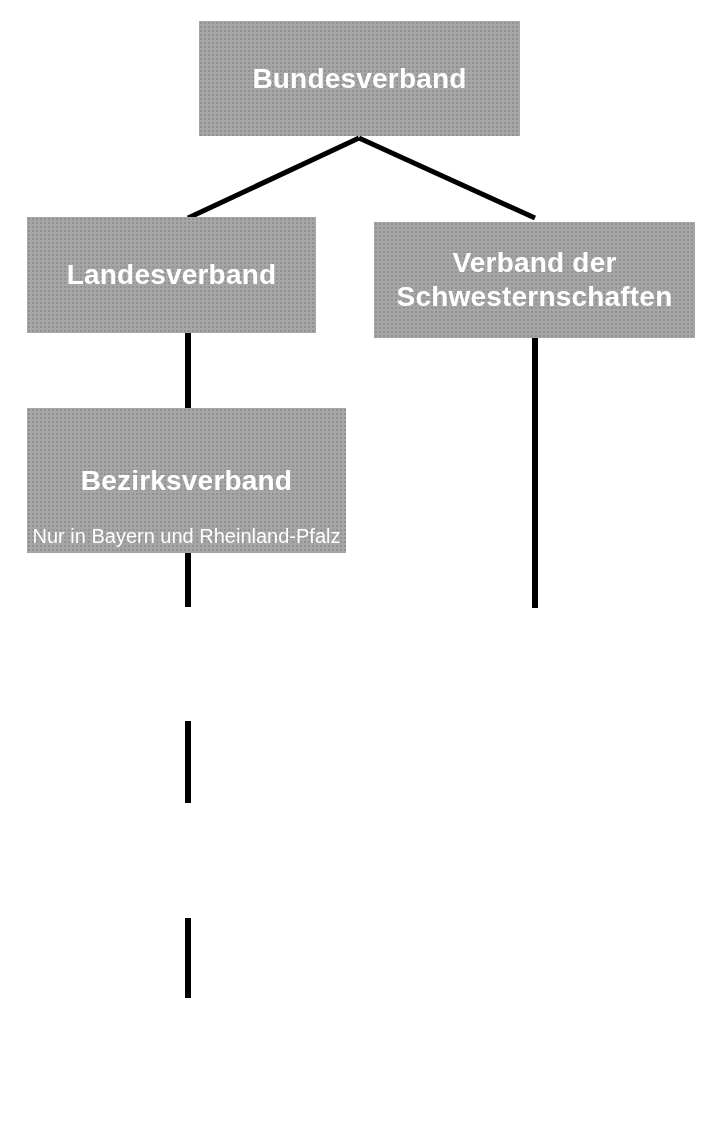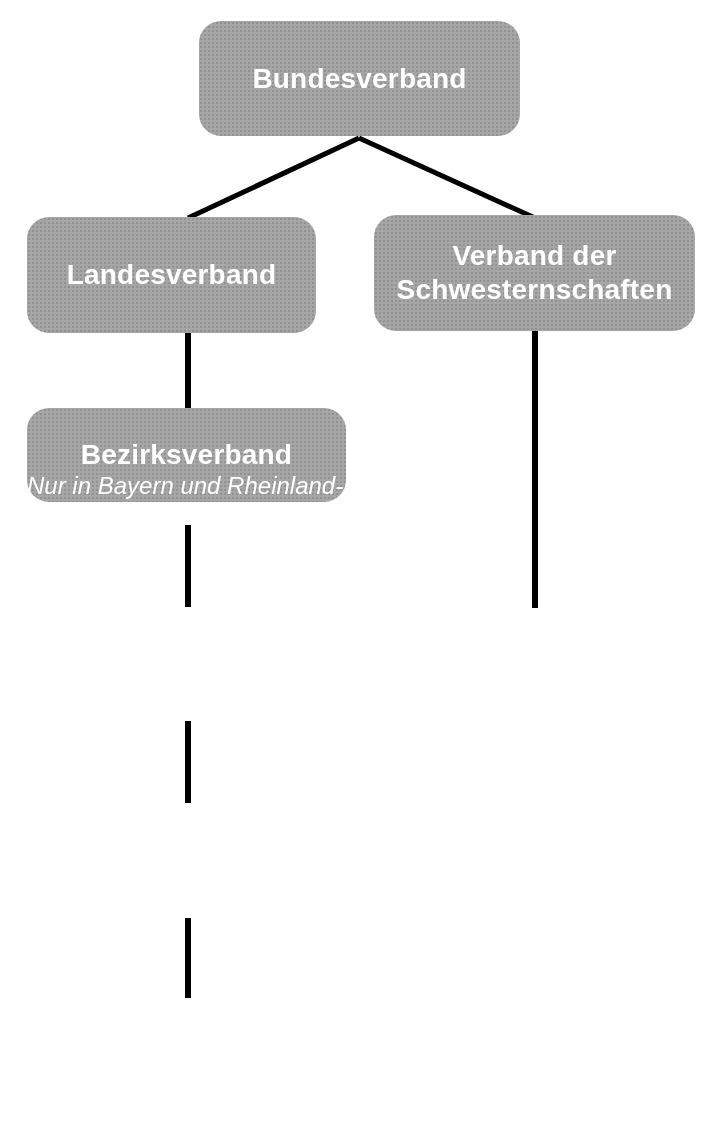--- a/index.html
+++ b/index.html
@@ -33,49 +33,47 @@
     z-index: 1;
     background-color: var(--box-color);
     
     background-image: radial-gradient(circle, rgba(50,50,50,0.18) 0.8px, rgba(0,0,0,0) 1px);
     background-size: 4px 4px;
     color: var(--text-color);
     display: flex;
     align-items: center;
     justify-content: center;
     text-align: center;
-    border-radius: 22px;
   }
   .node.highlight {
     background-color: var(--highlight-color);
     background-image: none;
   }
   .node .title {
     font-size: 28px;
     font-weight: bold;
     line-height: 34px;
     letter-spacing: 0.2px;
     padding: 0 14px;
   }
   .node .note {
     position: absolute;
     left: 0;
     right: 0;
     bottom: 5px;
-    font-size: 24px;
-    font-style: italic;
+    font-size: 20px;
     font-weight: normal;
     line-height: 23px;
     white-space: nowrap;
   }
   
   .pos-bundesverband      { left: 199px; top: 21px;  width: 321px; height: 115px; }
   .pos-landesverband      { left: 27px;  top: 217px; width: 289px; height: 116px; justify-content: center; }
-  .pos-verband            { left: 374px; top: 215px; width: 321px; height: 116px; }
-  .pos-bezirksverband     { left: 27px;  top: 408px; width: 319px; height: 94px; }
+  .pos-verband            { left: 374px; top: 222px; width: 321px; height: 116px; }
+  .pos-bezirksverband     { left: 27px;  top: 408px; width: 319px; height: 145px; }
   .pos-kreisverband       { left: 27px;  top: 605px; width: 319px; height: 118px; }
   .pos-schwesternschaft   { left: 374px; top: 606px; width: 321px; height: 116px; }
   .pos-ortsverein         { left: 27px;  top: 801px; width: 319px; height: 119px; }
   .pos-gemeinschaft       { left: 27px;  top: 996px; width: 319px; height: 116px; }
 </style>
 </head>
 <body>
 
 <div class="canvas">
 

